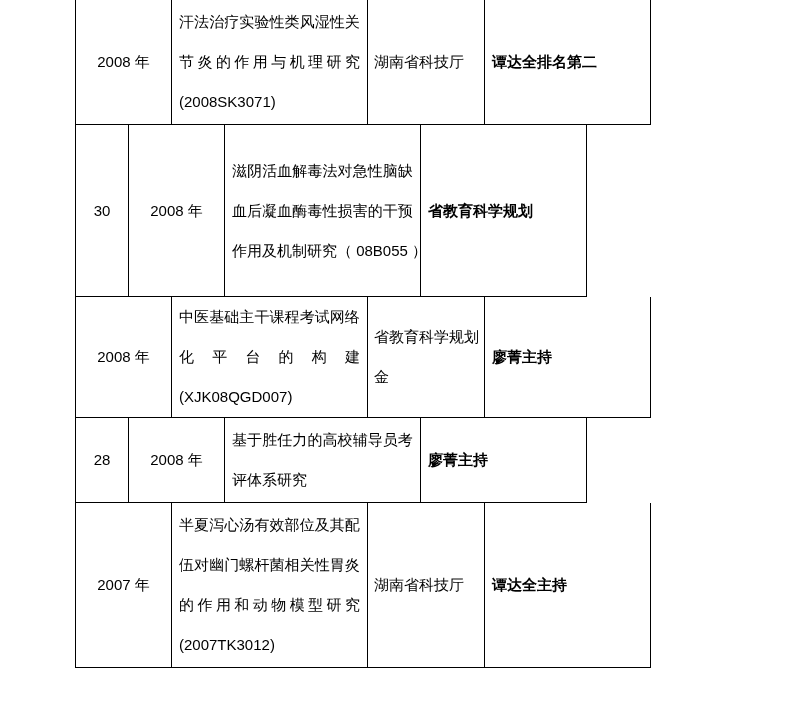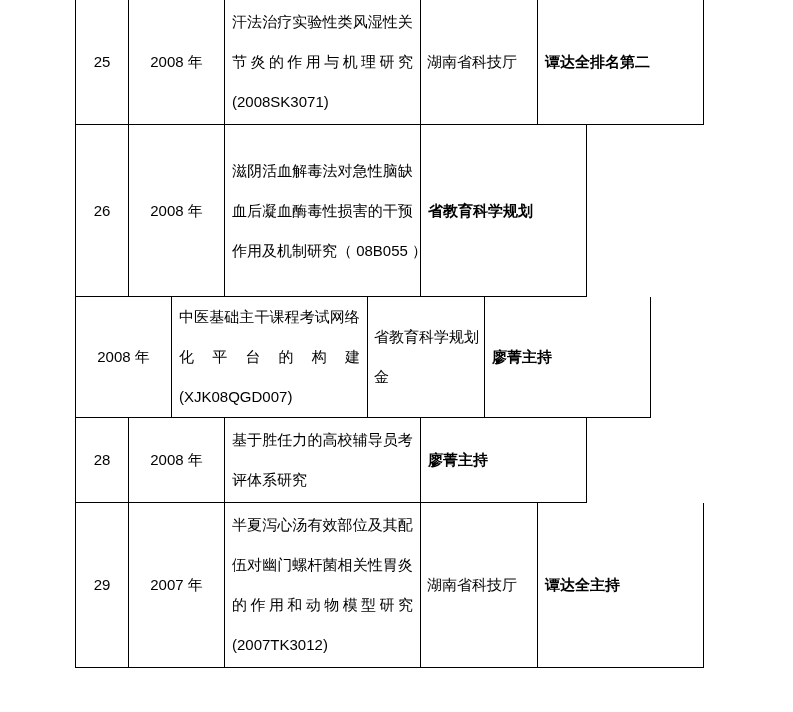--- a/index.html
+++ b/index.html
@@ -48,21 +48,20 @@
     white-space: normal;
   }
 </style>
 </head>
 <body>
 
 <div class="page">
   <div class="projects-table">
 
     <div class="row r-25">
-      <div class="cell c-no">25</div>
       <div class="cell c-year">2008 年</div>
       <div class="cell c-title">
           <div class="line spread">
             <span>汗</span>
             <span>法</span>
             <span>治</span>
             <span>疗</span>
             <span>实</span>
             <span>验</span>
             <span>性</span>
@@ -86,21 +85,21 @@
           </div>
           <div class="line">(2008SK3071)</div>
         </div>
       <div class="cell c-source">
           <div class="line">湖南省科技厅</div>
         </div>
       <div class="cell c-role">谭达全排名第二</div>
     </div>
 
     <div class="row r-26">
-      <div class="cell c-no">26</div>
+      <div class="cell c-no">30</div>
       <div class="cell c-year">2008 年</div>
       <div class="cell c-title">
           <div class="line spread">
             <span>滋</span>
             <span>阴</span>
             <span>活</span>
             <span>血</span>
             <span>解</span>
             <span>毒</span>
             <span>法</span>
@@ -180,21 +179,20 @@
             <span>导</span>
             <span>员</span>
             <span>考</span>
           </div>
           <div class="line">评体系研究</div>
         </div>
       <div class="cell c-role">廖菁主持</div>
     </div>
 
     <div class="row r-29">
-      <div class="cell c-no">29</div>
       <div class="cell c-year">2007 年</div>
       <div class="cell c-title">
           <div class="line spread">
             <span>半</span>
             <span>夏</span>
             <span>泻</span>
             <span>心</span>
             <span>汤</span>
             <span>有</span>
             <span>效</span>

